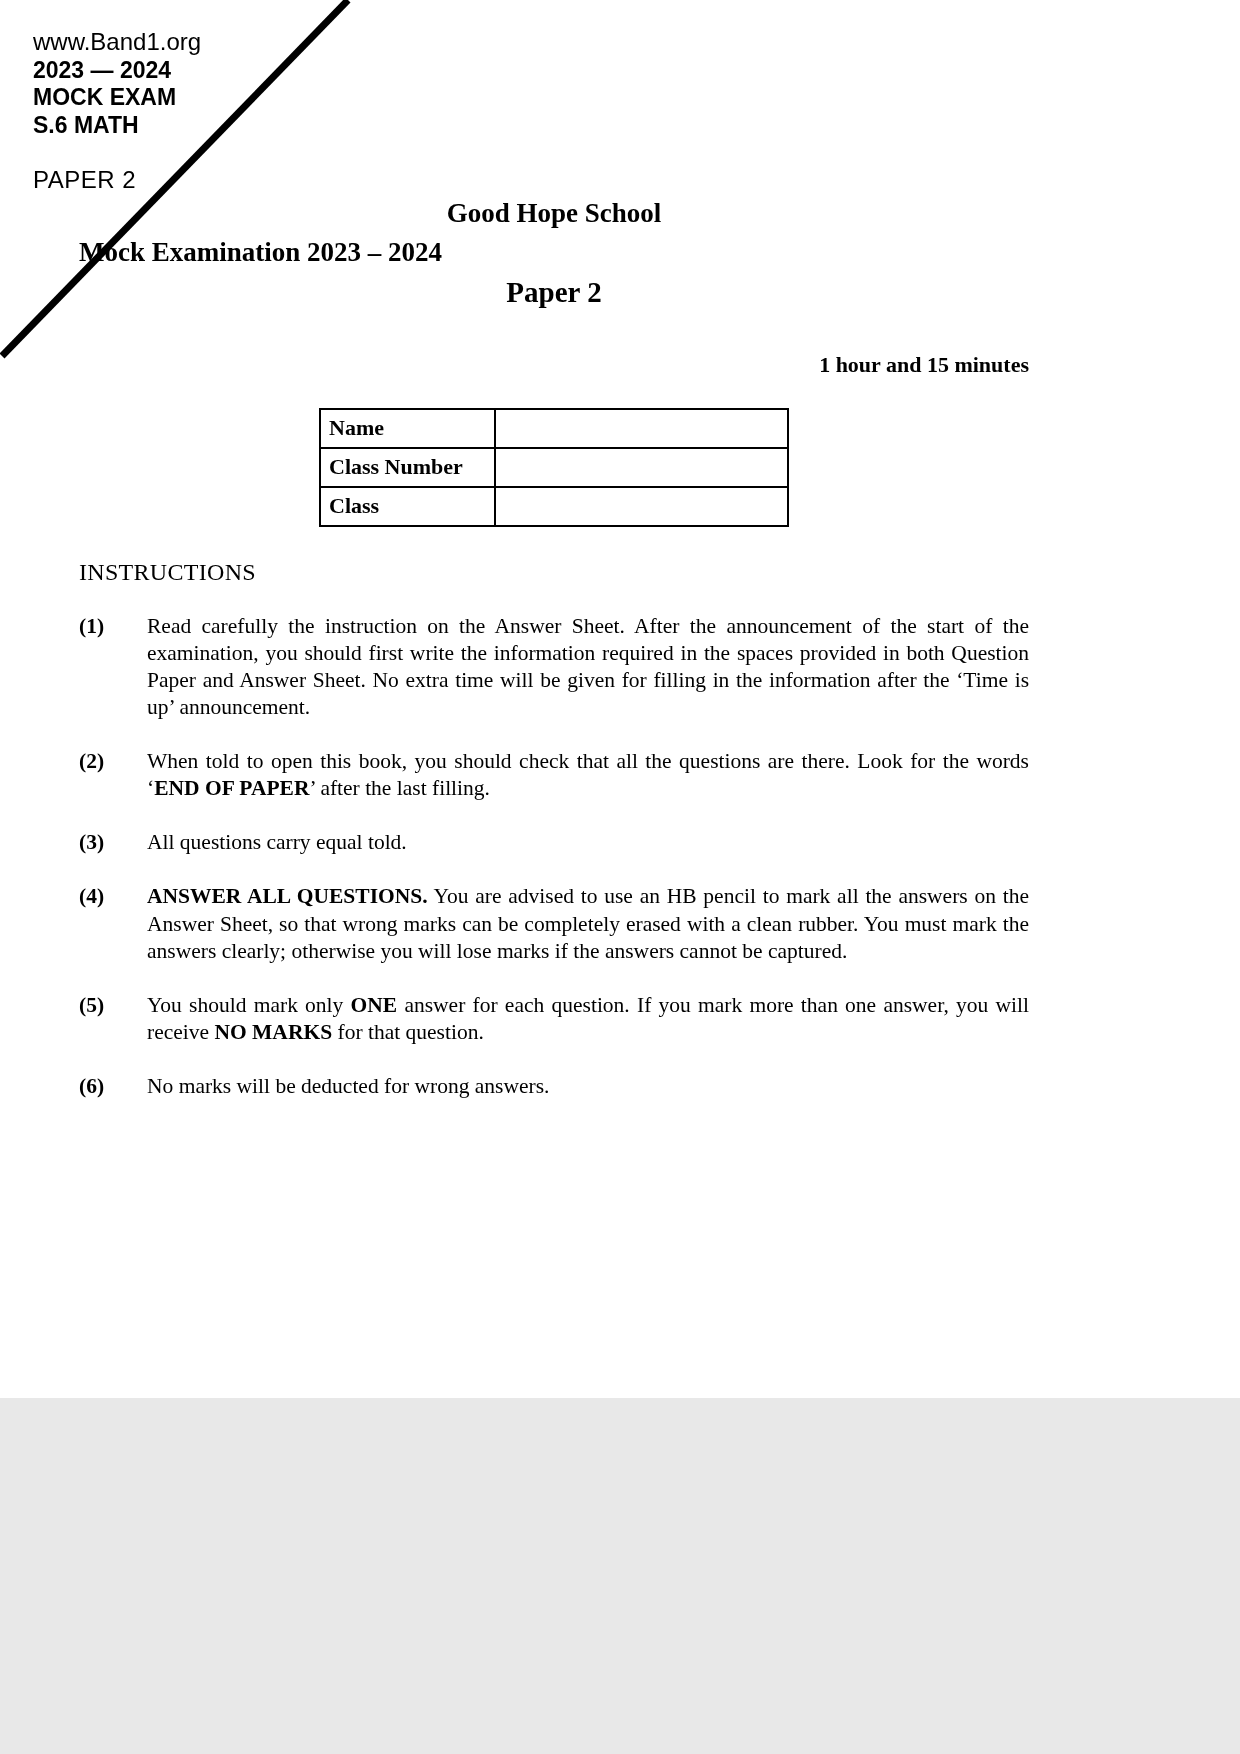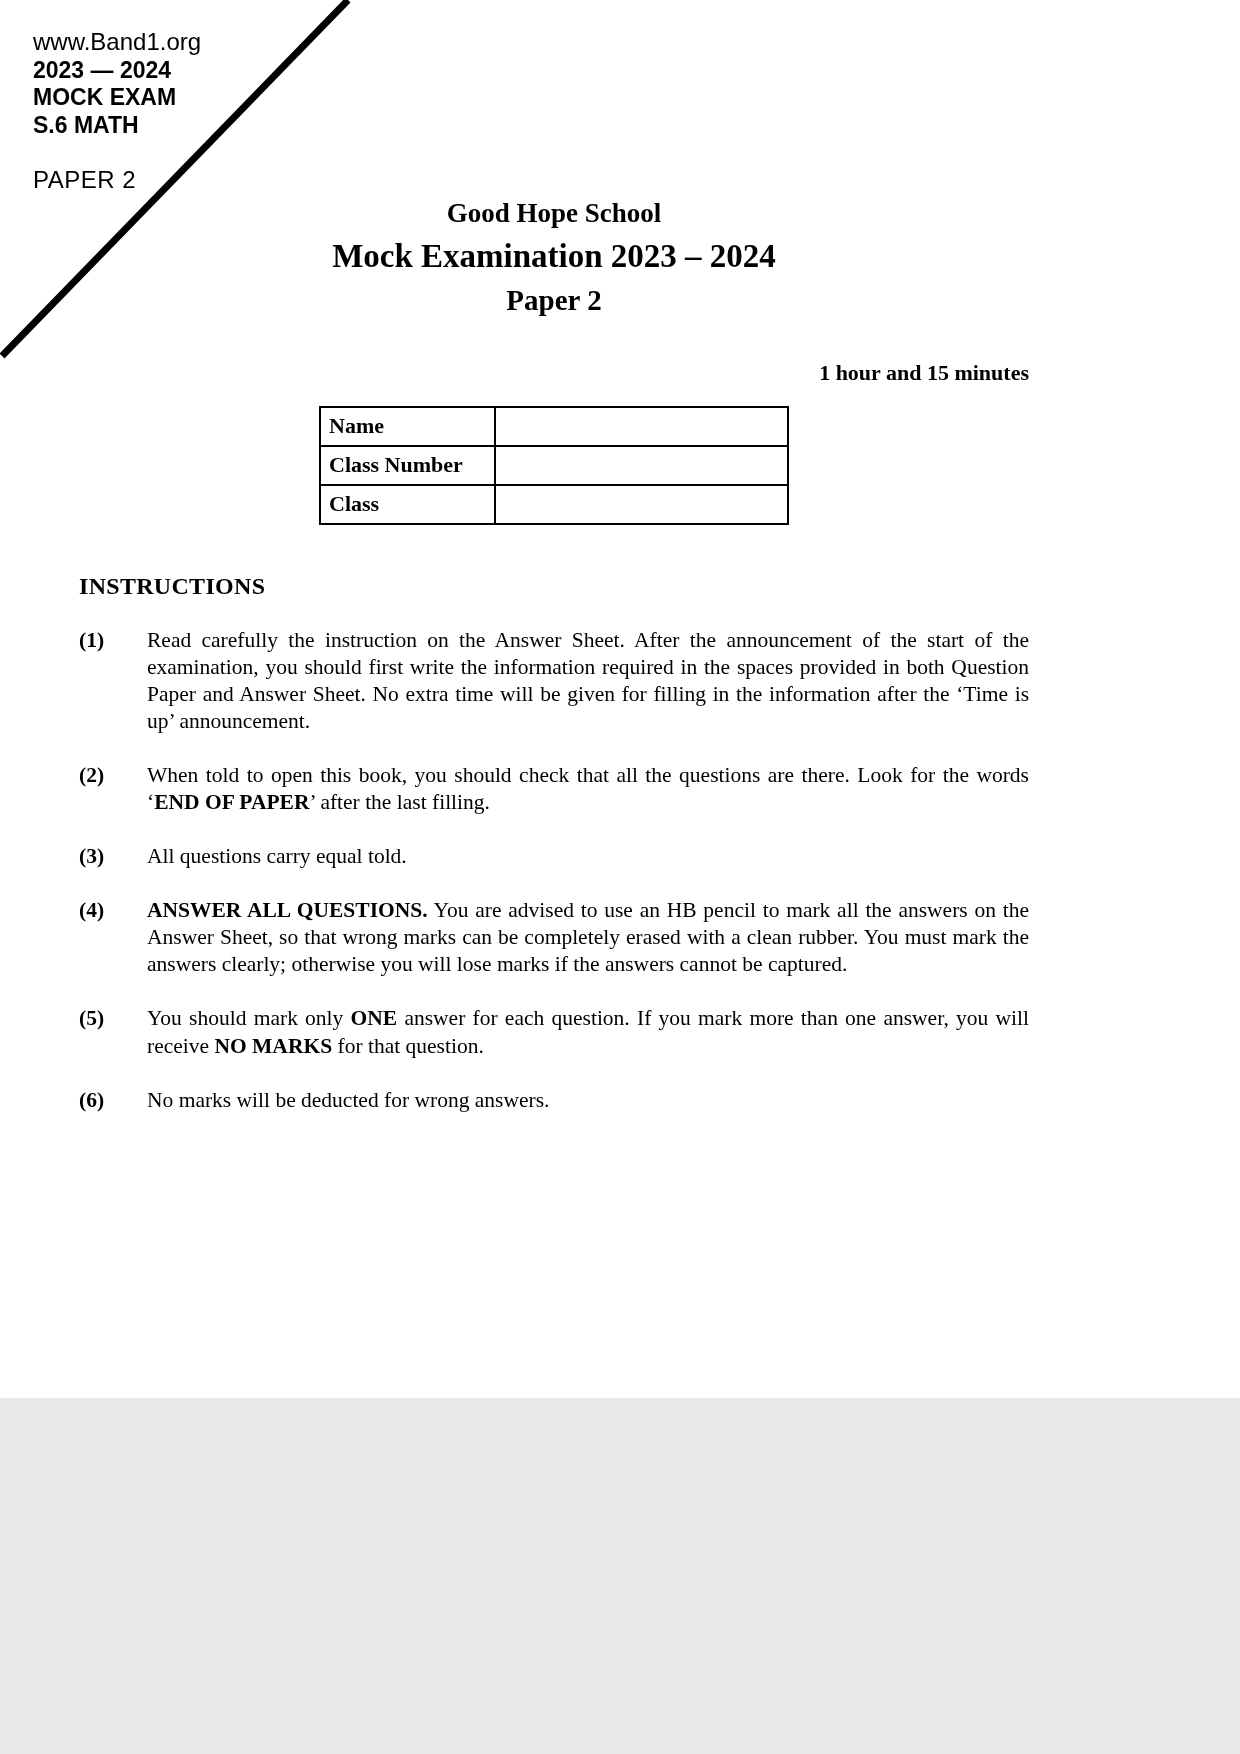--- a/index.html
+++ b/index.html
@@ -34,42 +34,42 @@
   }
 
   
   .content {
     position: absolute;
     top: 0;
     left: 79px;
     width: 950px;
   }
   .h-school  { margin-top: 196px; text-align: center; font-weight: bold; font-size: 27px; line-height: 1.3; }
-  .h-exam    { text-align: center; font-weight: bold; font-size: 33px; line-height: 1.3; margin-top: 4px; }
+  .h-exam    { text-align: left; font-weight: bold; font-size: 27px; line-height: 1.3; margin-top: 4px; }
   .h-subject { text-align: center; font-weight: bold; font-size: 29px; line-height: 1.3; margin-top: 32px; }
   .h-paper   { text-align: center; font-weight: bold; font-size: 29px; line-height: 1.3; margin-top: 4px; }
   .h-duration{ text-align: right; font-weight: bold; font-size: 22px; margin-top: 40px; }
 
   .info-table {
-    margin: 20px auto 0 auto;
+    margin: 30px auto 0 auto;
     border-collapse: collapse;
     width: 470px;
   }
   .info-table td {
     border: 2px solid #000;
     height: 39px;
     font-size: 22px;
     vertical-align: middle;
   }
   .info-table td.label { font-weight: bold; width: 175px; padding-left: 8px; }
   .info-table td.value { width: 295px; }
 
   .instructions-title {
-    margin-top: 48px;
-    font-weight: bold;
+    margin-top: 32px;
+    font-weight: normal;
     font-size: 24px;
     letter-spacing: 0.3px;
   }
   .instr-list { margin-top: 6px; }
   .instr-item {
     display: flex;
     margin-top: 27px;
     font-size: 21.5px;
     line-height: 1.26;
   }

